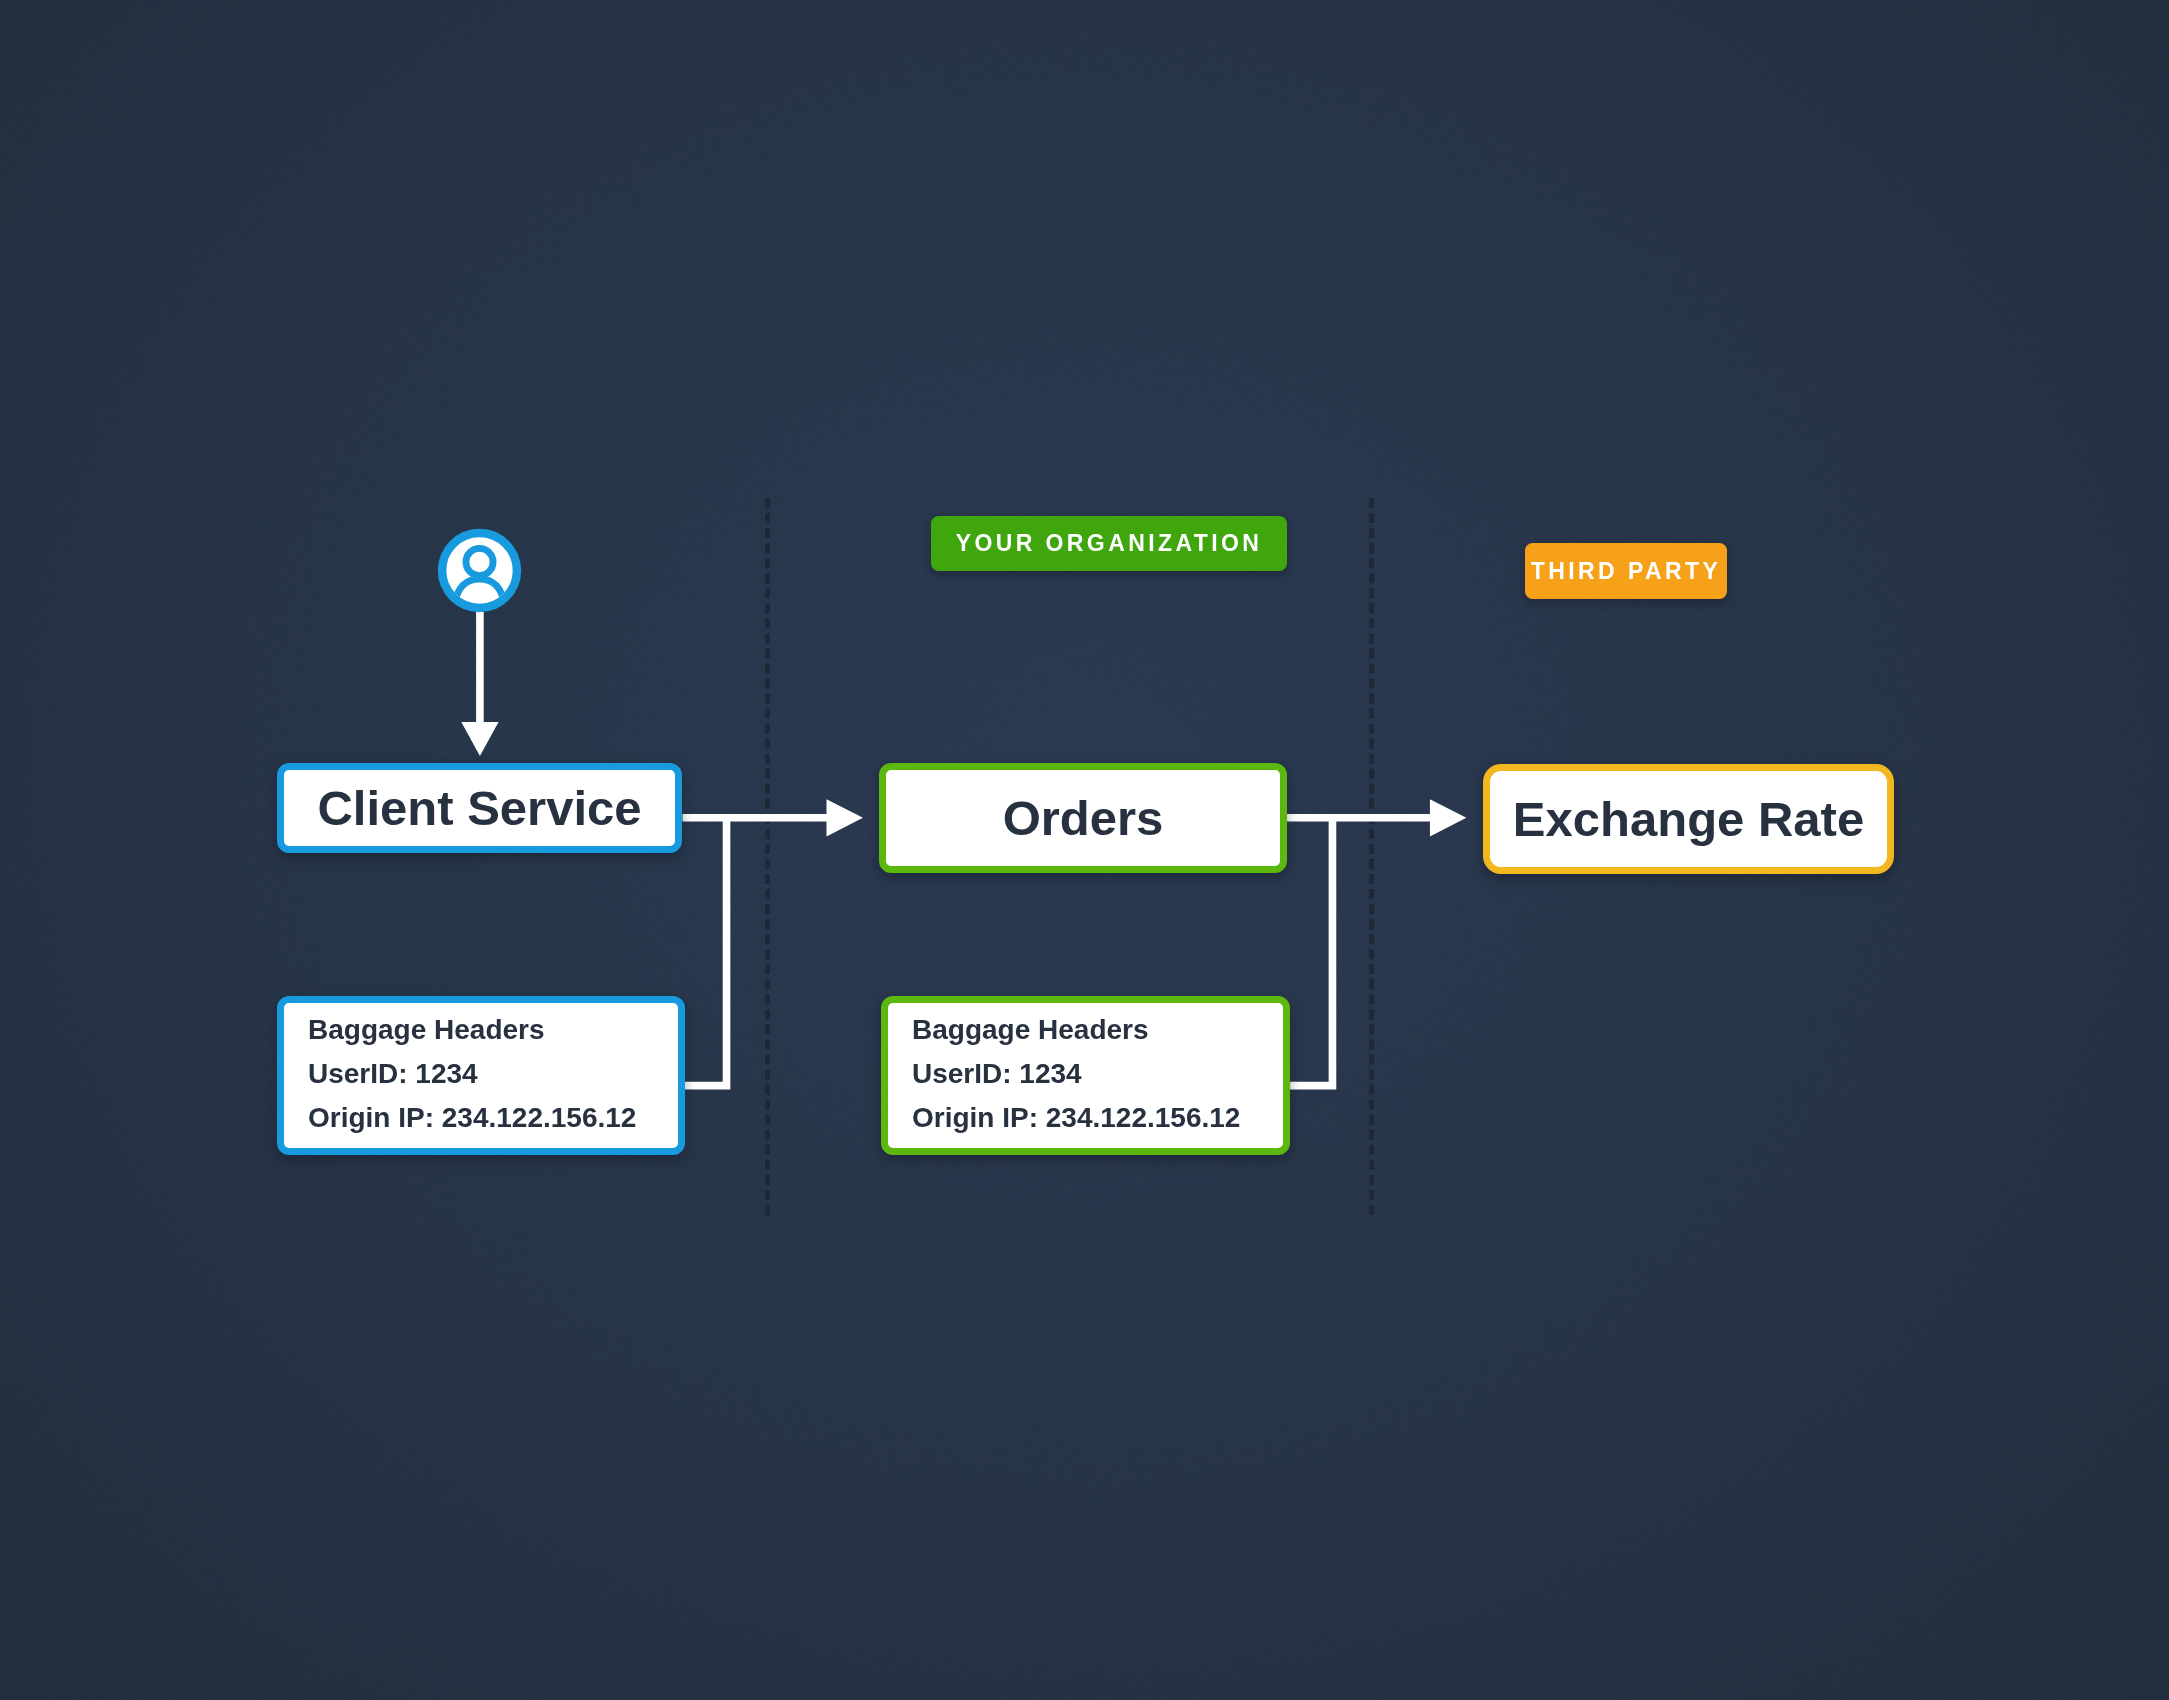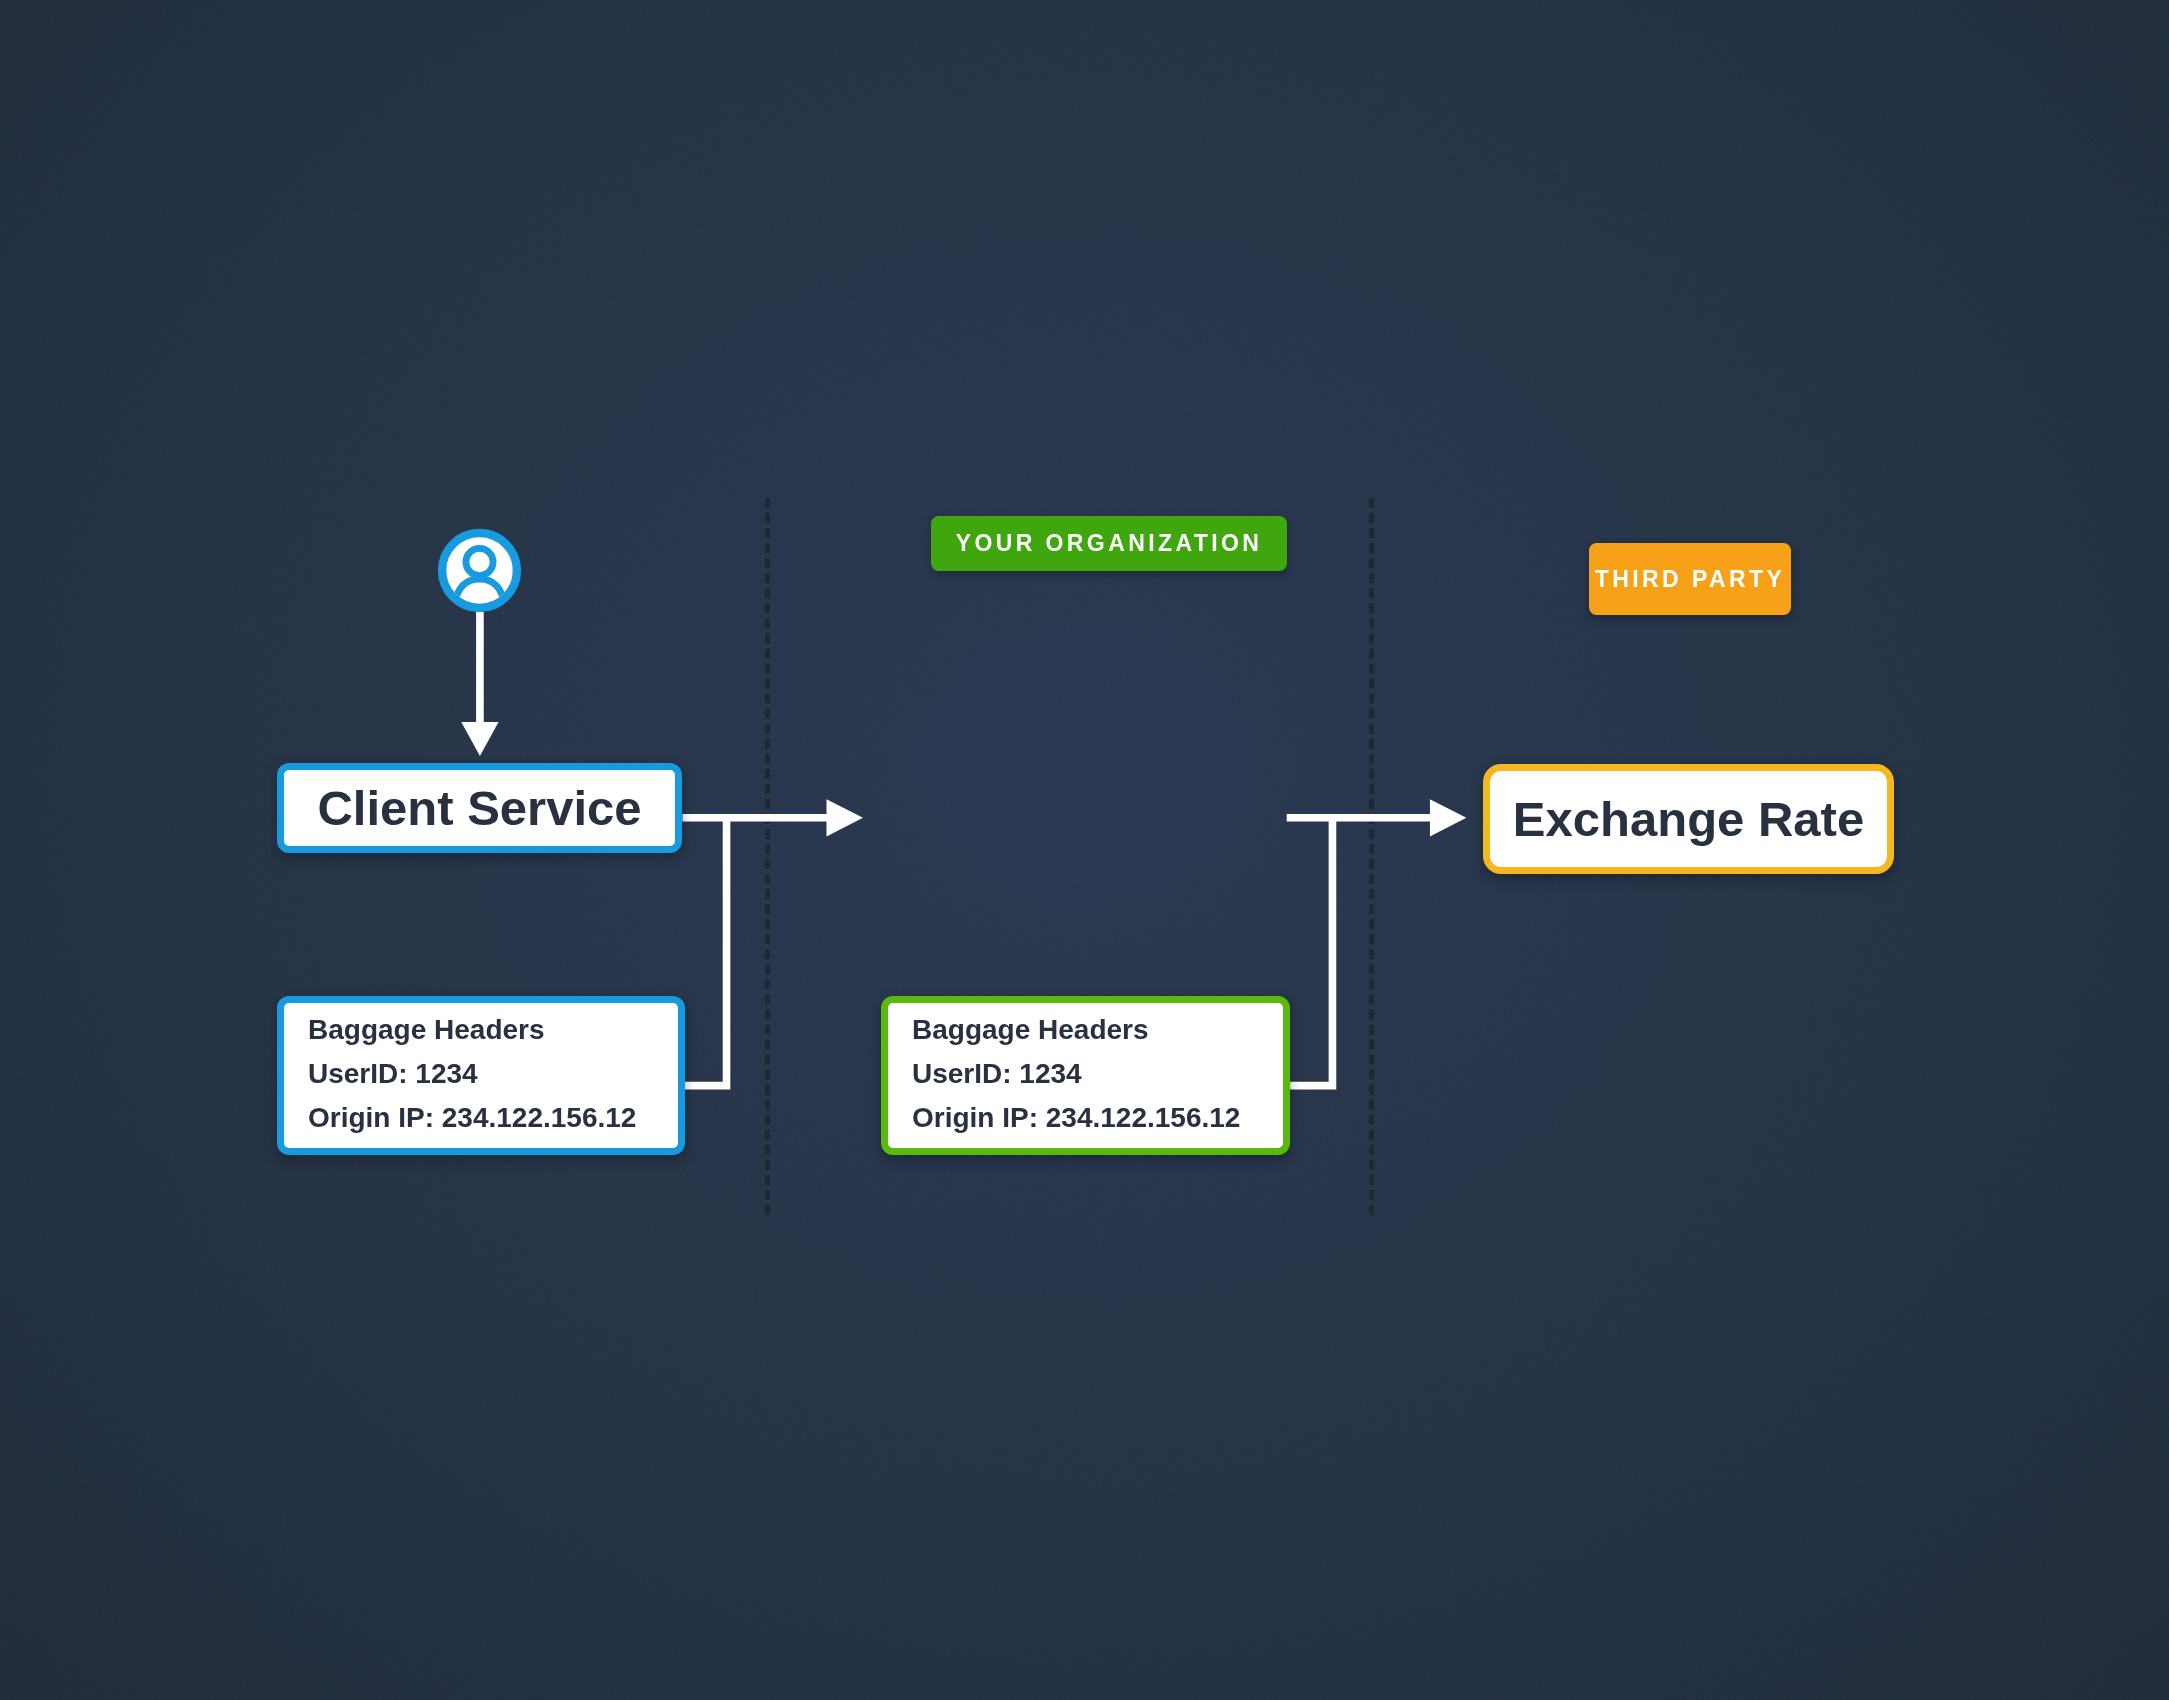--- a/index.html
+++ b/index.html
@@ -82,26 +82,29 @@
     <clipPath id="userclip">
         <circle cx="50" cy="50" r="39"></circle>
       </clipPath>
     <circle cx="50" cy="40" r="16" fill="none" stroke="#189ade" stroke-width="8"></circle>
     <path d="M20 92 C24 68 35 60 50 60 C65 60 76 68 80 92" fill="none" stroke="#189ade" stroke-width="8" clip-path="url(#userclip)"></path>
   </svg>
 
   <div class="badge green" style="left:931px;top:516px;width:356px;height:55px;">
     <span>YOUR ORGANIZATION</span>
   </div>
-  <div class="badge orange" style="left:1589px;top:543px;width:202px;height:72px;">
+  <div class="badge orange" style="left:1525px;top:543px;width:202px;height:56px;">
     <span>THIRD PARTY</span>
   </div>
 
   <div class="node blue" style="left:277px;top:763px;width:405px;height:90px;">
     <span>Client Service</span>
+  </div>
+  <div class="node green" style="left:879px;top:763px;width:408px;height:110px;">
+    <span>Orders</span>
   </div>
   <div class="node orange" style="left:1483px;top:764px;width:411px;height:110px;border-radius:18px;">
     <span>Exchange Rate</span>
   </div>
 
   <div class="baggage blue" style="left:277px;top:996px;width:408px;height:159px;">
     <span>Baggage Headers</span>
     <span>UserID: 1234</span>
     <span>Origin IP: 234.122.156.12</span>
   </div>

